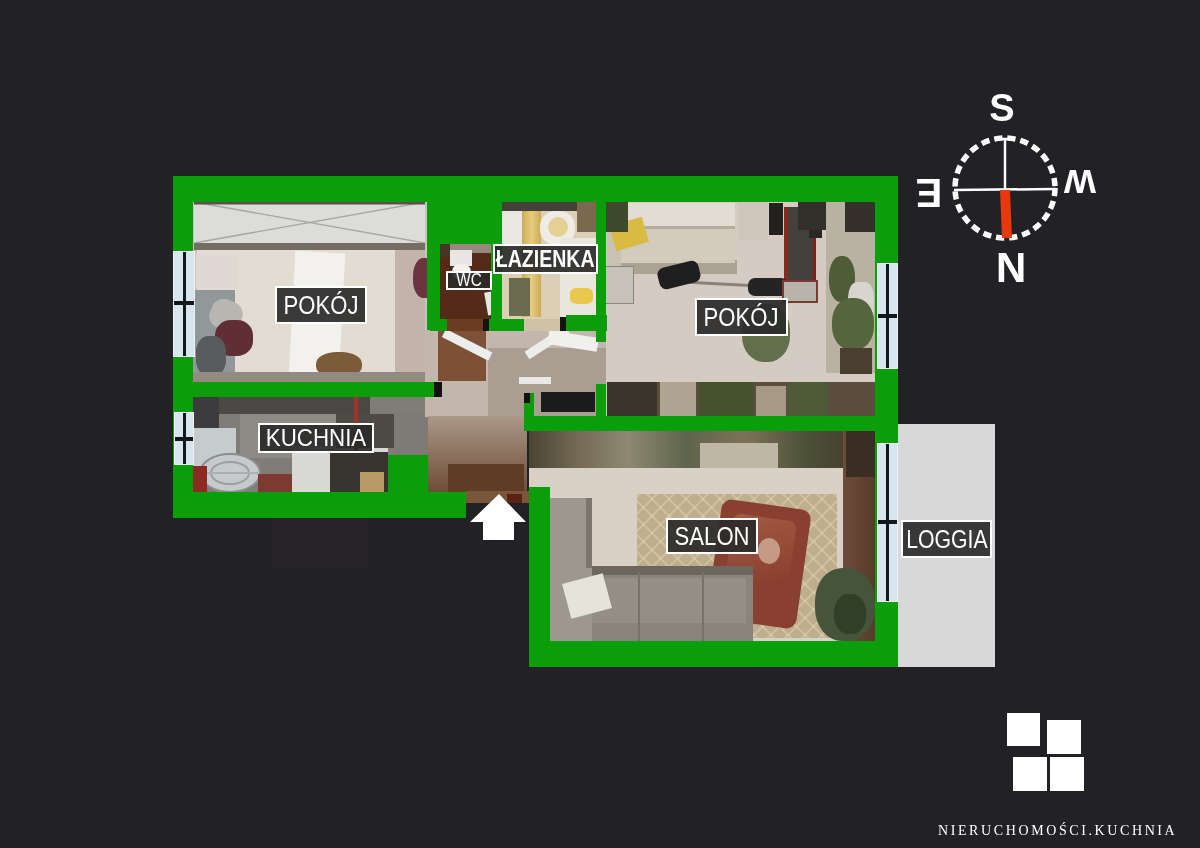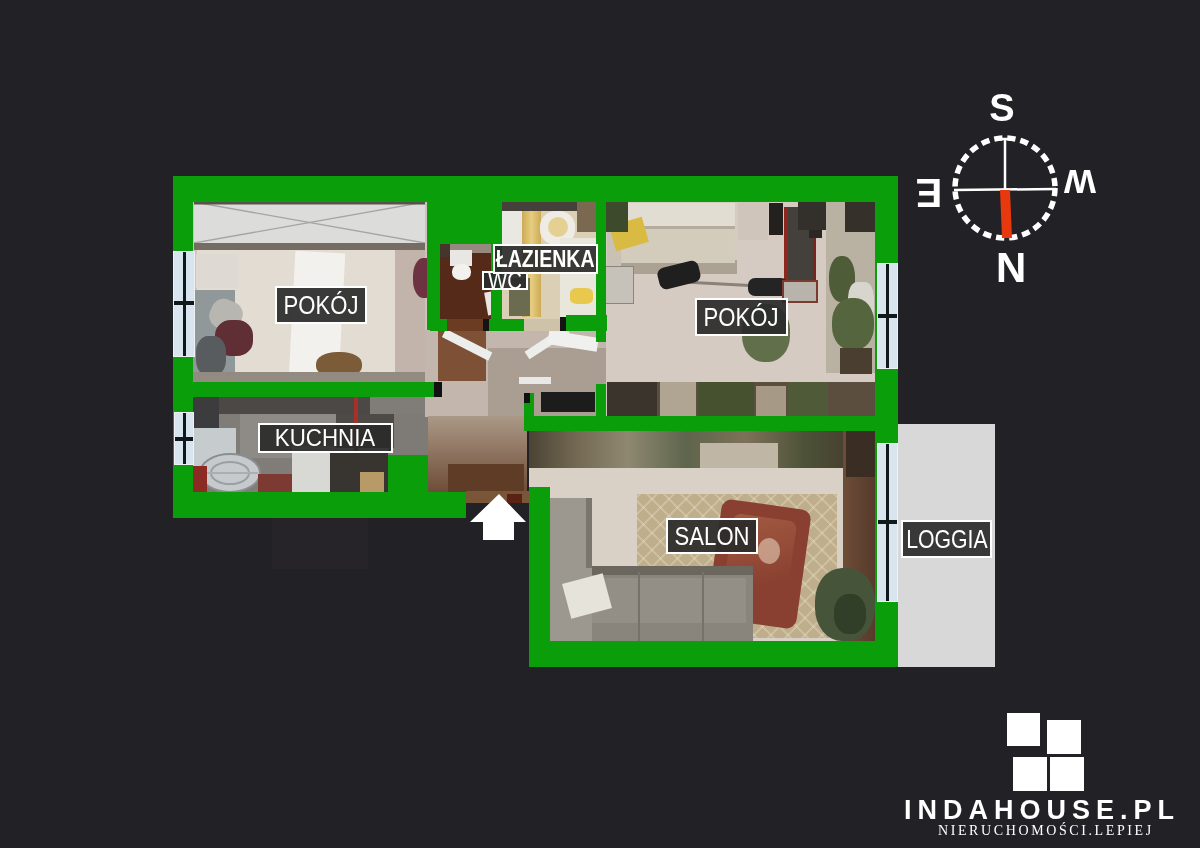--- a/index.html
+++ b/index.html
@@ -310,33 +310,33 @@
 
   <div class="win" style="left:877px;top:443px;width:21px;height:159px;">
     <div class="mull" style="left:8px;top:0;width:3px;height:157px;"></div>
     <div class="mull" style="left:0;top:76px;width:19px;height:4px;"></div>
   </div>
 
   <div class="lbl" style="left:275px;top:286px;width:92px;height:38px;font-size:26px;">
       <span>POKÓJ</span>
     </div>
 
-  <div class="lbl" style="left:446px;top:271px;width:46px;height:19px;font-size:24px;margin-left:36px;">
+  <div class="lbl" style="left:446px;top:271px;width:46px;height:19px;font-size:18px;">
       <span>WC</span>
     </div>
 
   <div class="lbl" style="left:493px;top:244px;width:105px;height:30px;font-size:23px;font-weight:bold;">
       <span>ŁAZIENKA</span>
     </div>
 
   <div class="lbl" style="left:695px;top:298px;width:93px;height:38px;font-size:26px;">
       <span>POKÓJ</span>
     </div>
 
-  <div class="lbl" style="left:258px;top:423px;width:135px;height:30px;font-size:24px;">
+  <div class="lbl" style="left:258px;top:423px;width:116px;height:30px;font-size:24px;">
       <span style="transform:scaleX(0.93)">KUCHNIA</span>
     </div>
 
   <div class="lbl" style="left:666px;top:518px;width:92px;height:36px;font-size:26px;">
       <span>SALON</span>
     </div>
 
   <div class="lbl" style="left:901px;top:520px;width:91px;height:38px;font-size:25px;text-align:center;">
       <span>LOGGIA</span>
     </div>
@@ -355,17 +355,16 @@
     <text x="106" y="196" fill="#fff" font-size="42" font-weight="bold" text-anchor="middle" transform="rotate(180 106 182)" font-family="Liberation Sans">N</text>
     <text x="24" y="118" fill="#fff" font-size="40" font-weight="bold" text-anchor="middle" transform="rotate(180 24 106)" font-family="Liberation Sans">E</text>
     <text x="175" y="109" fill="#fff" font-size="34" font-weight="bold" text-anchor="middle" transform="rotate(180 175 97)" font-family="Liberation Sans">W</text>
   </svg>
 
   <div class="abs" style="left:1007px;top:713px;width:33px;height:33px;background:#fff;"></div>
   <div class="abs" style="left:1047px;top:720px;width:34px;height:34px;background:#fff;"></div>
   <div class="abs" style="left:1013px;top:757px;width:34px;height:34px;background:#fff;"></div>
   <div class="abs" style="left:1050px;top:757px;width:34px;height:34px;background:#fff;"></div>
 
-  <div class="abs" style="left:904px;top:797px;width:280px;height:26px;color:#fff;font-size:27px;font-weight:bold;letter-spacing:6px;line-height:27px;">INDAHOUSE.PL</div>
-
-  <div class="abs" style="left:938px;top:823px;width:220px;color:#fff;font-family:'Liberation Serif',serif;font-size:14px;letter-spacing:2.6px;">NIERUCHOMOŚCI.LEPIEJ</div>
+
+  <div class="abs" style="left:938px;top:823px;width:220px;color:#fff;font-family:'Liberation Serif',serif;font-size:14px;letter-spacing:2.6px;">NIERUCHOMOŚCI.KUCHNIA</div>
 
 </div>
 
 </body></html>

